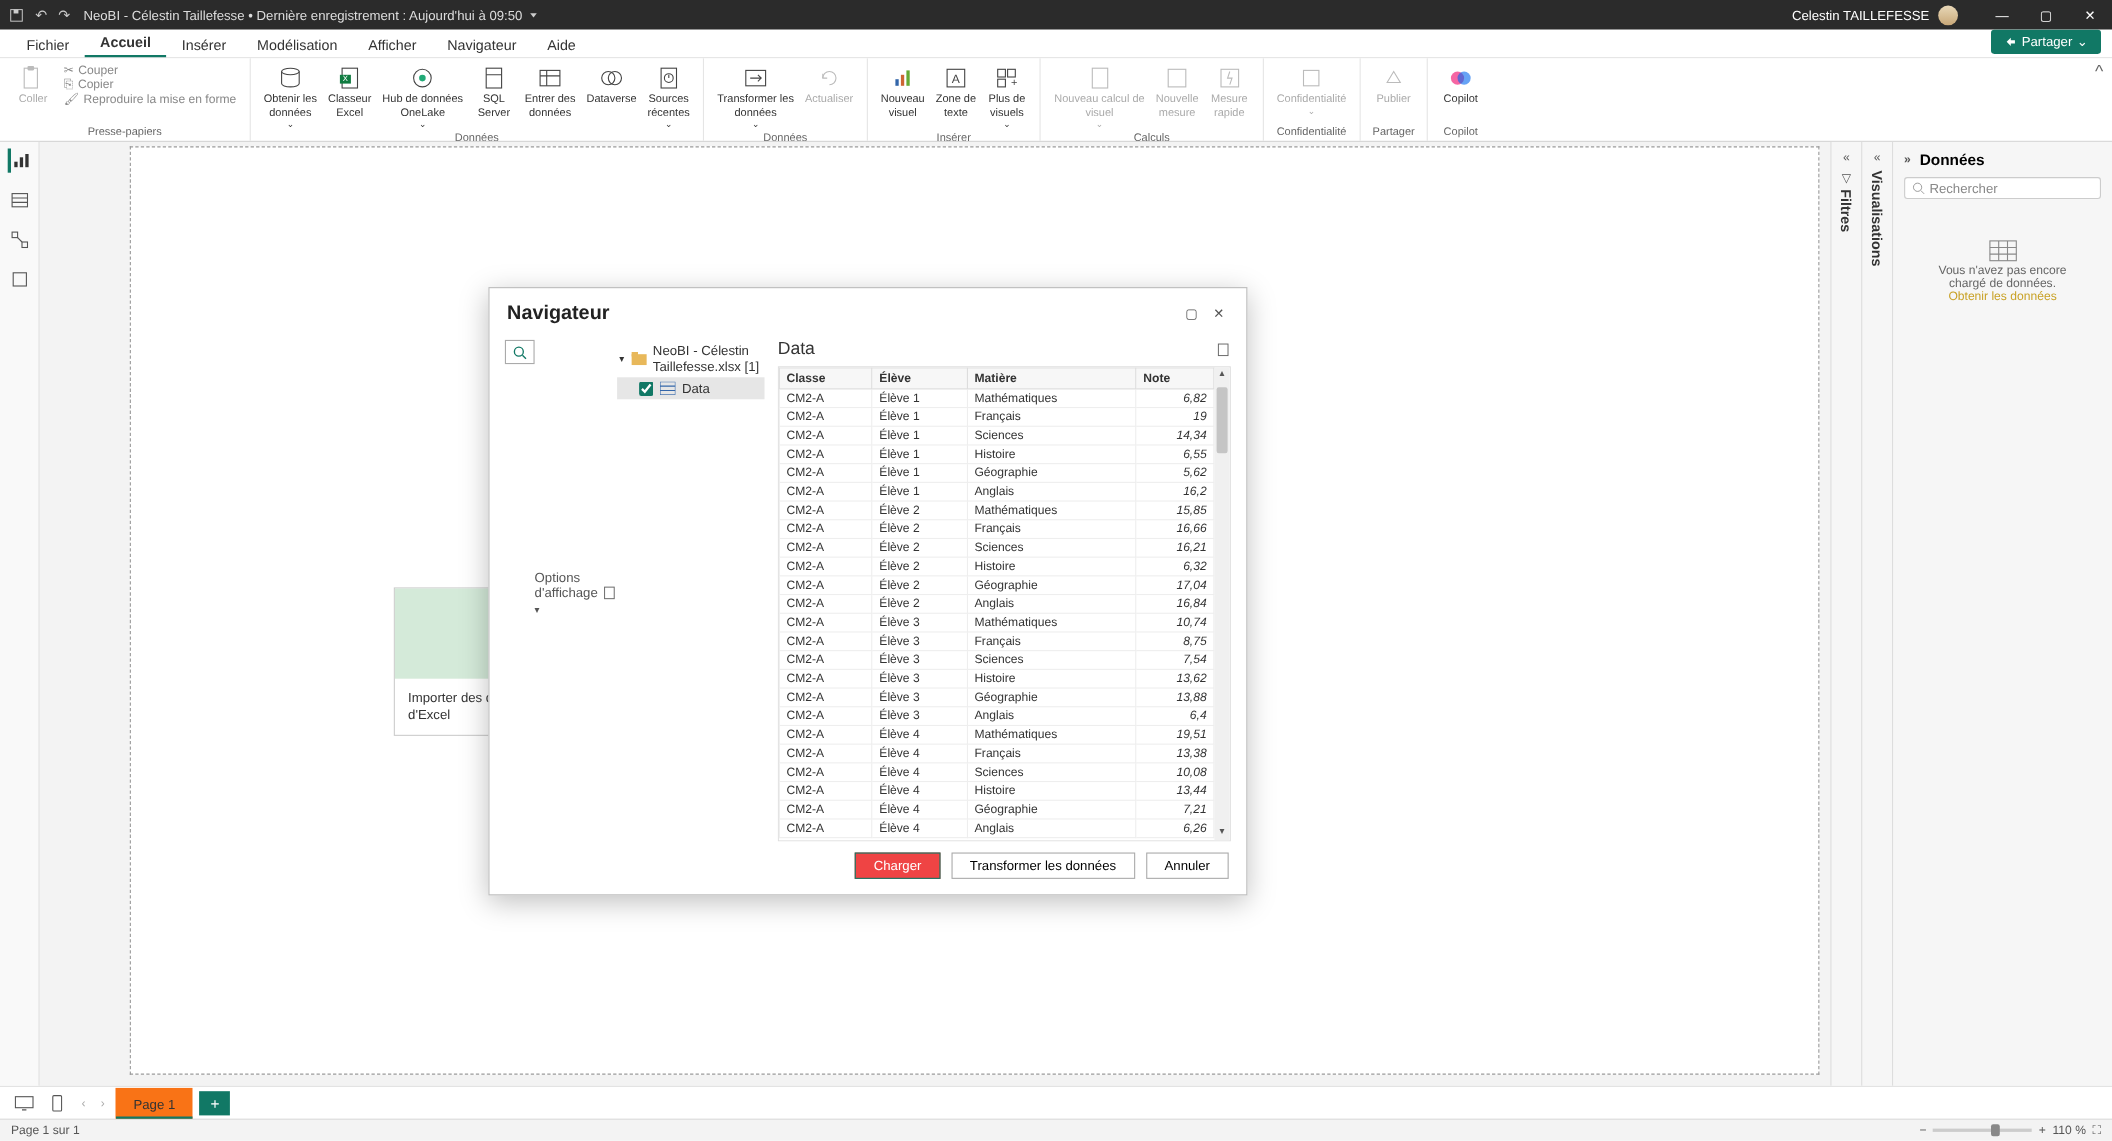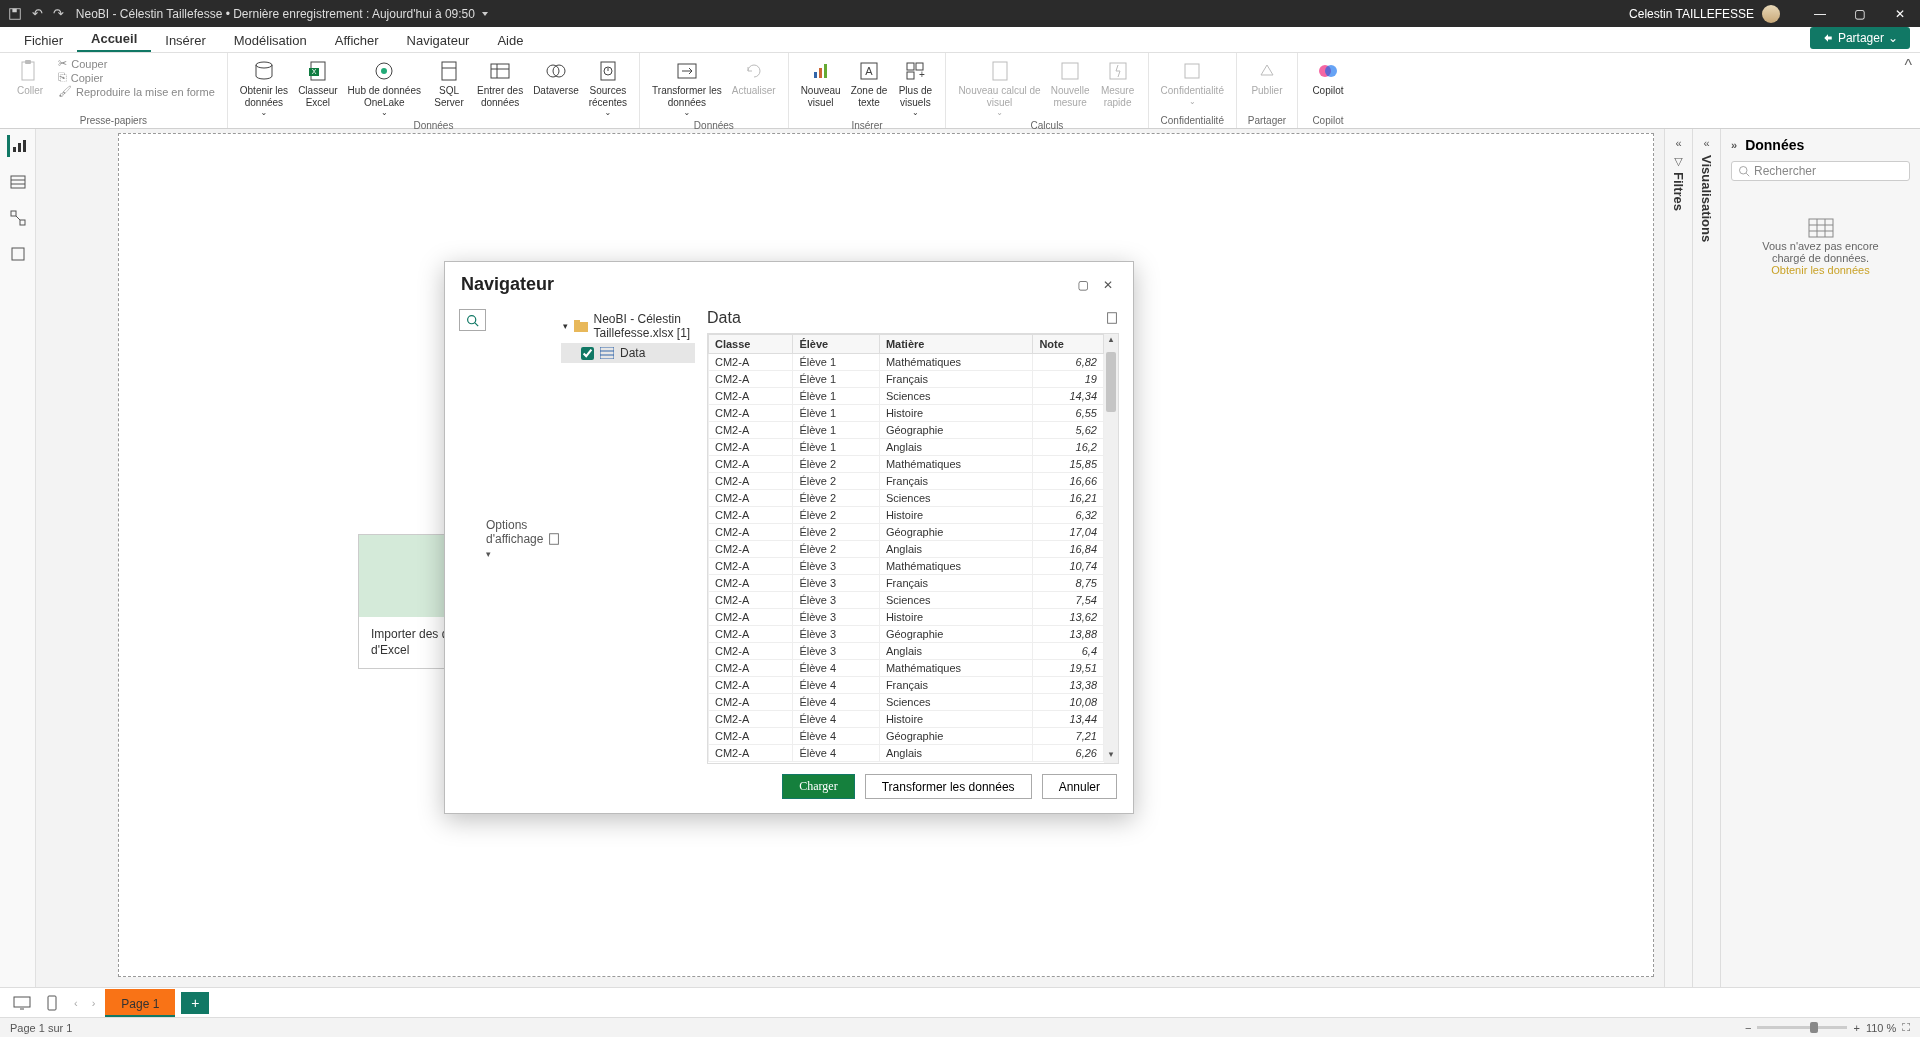--- a/index.html
+++ b/index.html
@@ -83,21 +83,21 @@
 .nav-right td { padding: 2px 6px; border: 1px solid #eee; color: #333; }
 .nav-right td.num { text-align: right; font-style: italic; }
 .nav-right .scroll { position: absolute; right: 0; top: 0; bottom: 0; width: 14px; background: #f0f0f0; }
 .nav-right .scroll .thumb { position: absolute; left: 2px; right: 2px; top: 18px; height: 60px; background: #c5c5c5; border-radius: 2px; }
 .nav-right .scroll .arrow { position: absolute; left: 0; right: 0; height: 14px; text-align: center; font-size: 9px; color: #555; }
 .nav-right .scroll .up { top: 0; }
 .nav-right .scroll .down { bottom: 0; }
 
 .dlg-foot { display: flex; justify-content: flex-end; gap: 10px; padding: 10px 16px 14px; }
 .dlg-foot button { padding: 4px 16px; font-size: 12px; border: 1px solid #aaa; background: #fff; cursor: pointer; }
-.dlg-foot button.primary { background: #15803d; color: #fff; border-color: #117865; font-family: Liberation Serif, serif; }
+.dlg-foot button.primary { background: #ef4444; color: #fff; border-color: #117865; }
 
 
 .page-tabs { height: 30px; background: #fff; border-top: 1px solid #ddd; display: flex; align-items: center; padding: 0 10px; gap: 6px; }
 .page-tabs .ico { width: 24px; height: 24px; display: flex; align-items: center; justify-content: center; color: #555; }
 .page-tabs .nav { color: #aaa; font-size: 11px; padding: 0 4px; }
 .page-tabs .ptab { padding: 6px 16px; font-size: 12px; background: #fff; border-top: 2px solid transparent; }
 .page-tabs .ptab.active { background: #f97316; color: #333; box-shadow: inset 0 -2px 0 #117865; }
 .page-tabs .add { width: 28px; height: 22px; background: #117865; color: #fff; display: flex; align-items: center; justify-content: center; font-size: 14px; }
 
 

